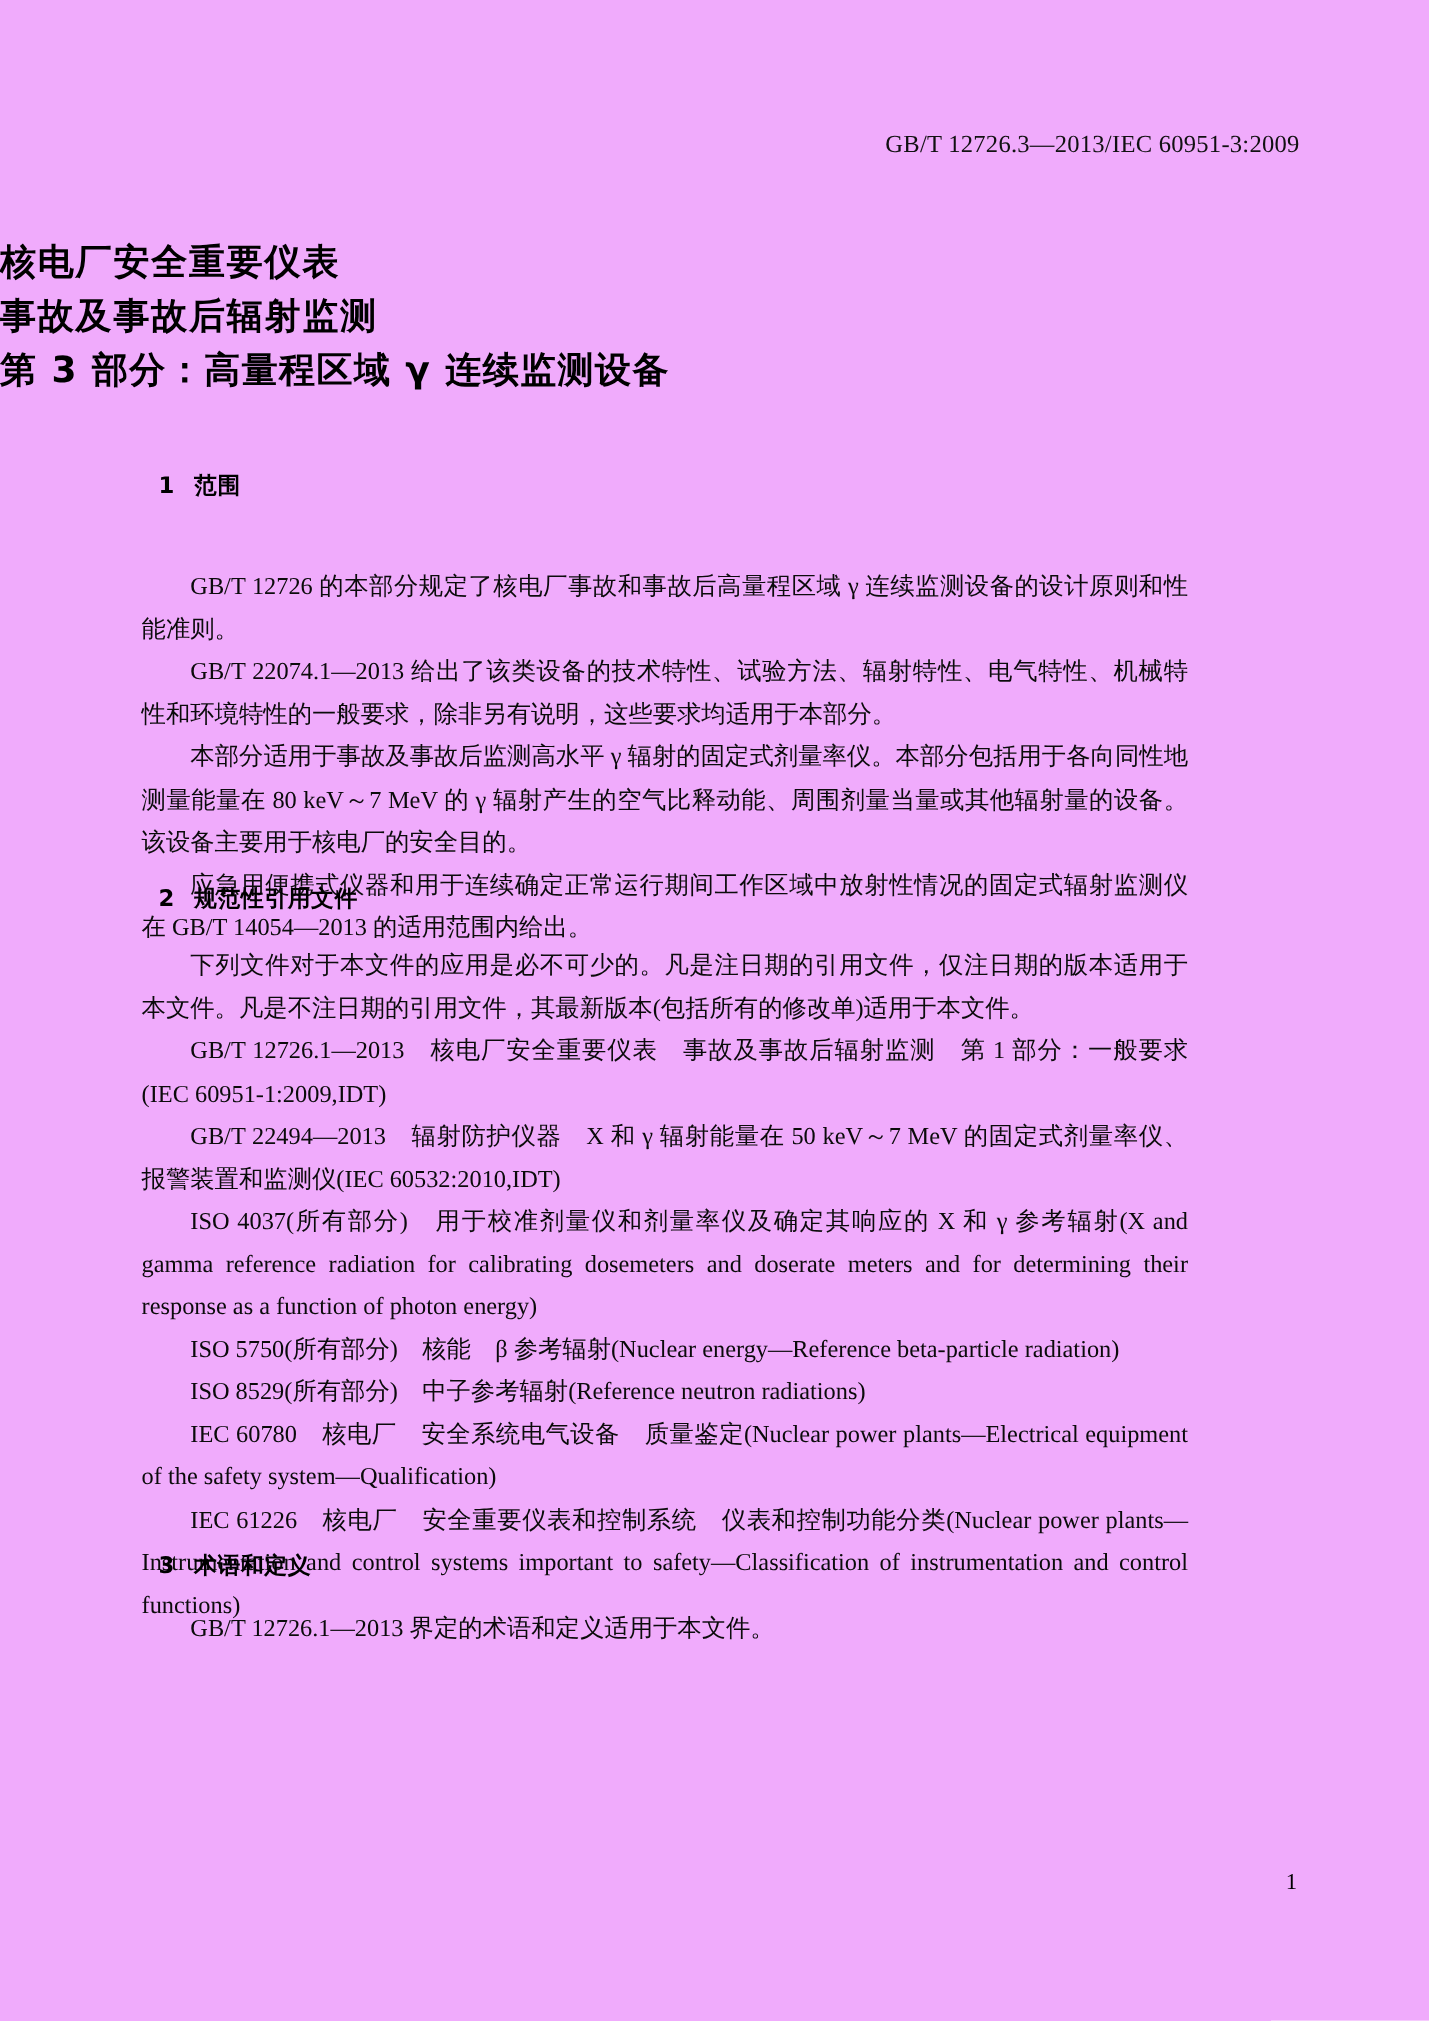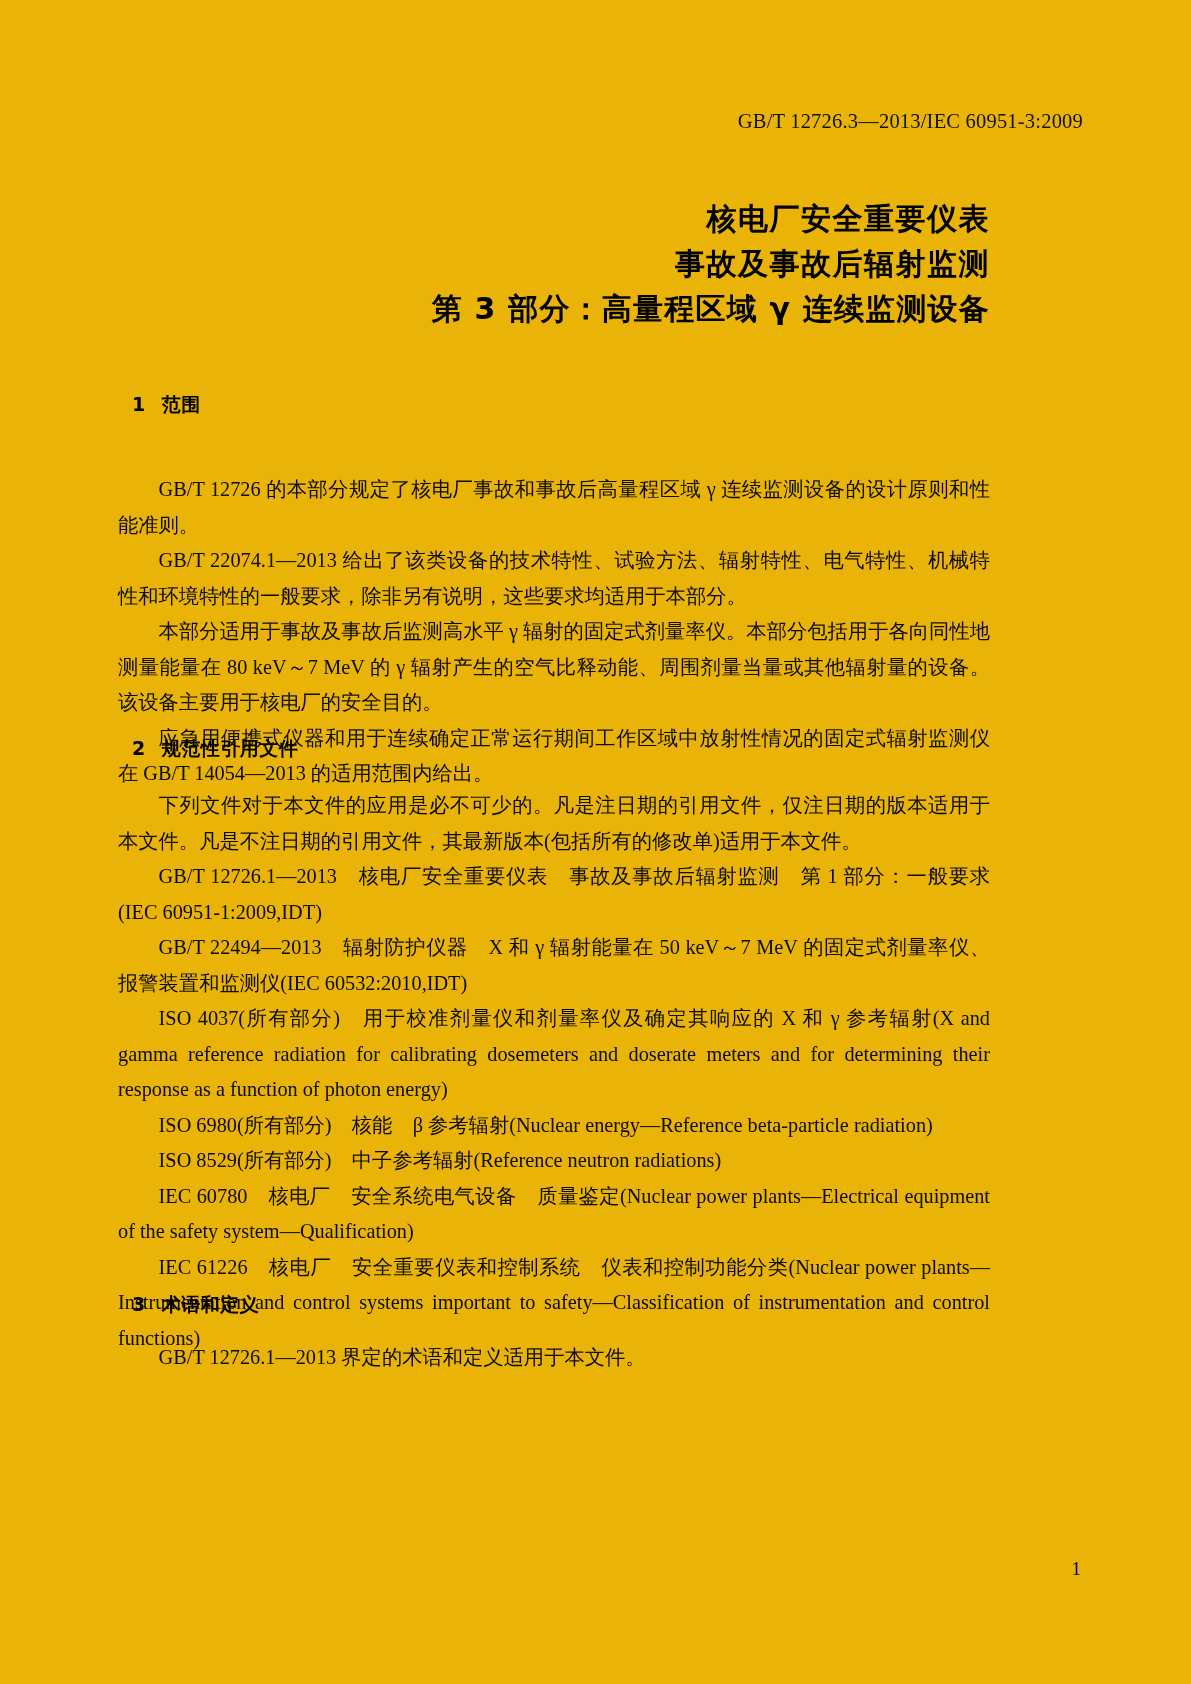--- a/index.html
+++ b/index.html
@@ -9,21 +9,21 @@
     background: #ffffff;
   }
   body {
     font-family: "Liberation Serif", "DejaVu Serif", serif;
     color: #000000;
   }
   .page {
     position: relative;
     width: 1191px;
     height: 1684px;
-    background: #eab308;
+    background: #f0abfc;
     margin: 0 auto;
     overflow: hidden;
     box-sizing: border-box;
   }
   
   .doc-header {
     position: absolute;
     top: 110px;
     right: 108px;
     font-family: "Liberation Serif", "DejaVu Serif", serif;
@@ -31,21 +31,21 @@
     letter-spacing: 0.2px;
     white-space: nowrap;
     color: #111;
   }
   
   .title-block {
     position: absolute;
     top: 196px;
     left: 0;
     width: 990px;
-    text-align: right;
+    text-align: left;
   }
   .title-line {
     font-family: "DejaVu Sans", "Liberation Sans", sans-serif;
     font-size: 30px;
     font-weight: 700;
     line-height: 45px;
     letter-spacing: 1.5px;
     color: #000;
   }
   .title-line.sub {
@@ -119,21 +119,21 @@
 
   <div class="sec-head" style="top:736px;">
     <span class="num">2</span><span>规范性引用文件</span>
   </div>
 
   <div class="body-block" style="top:788px;">
     <p>下列文件对于本文件的应用是必不可少的。凡是注日期的引用文件，仅注日期的版本适用于本文件。凡是不注日期的引用文件，其最新版本(包括所有的修改单)适用于本文件。</p>
     <p>GB/T 12726.1—2013　核电厂安全重要仪表　事故及事故后辐射监测　第 1 部分：一般要求(IEC 60951-1:2009,IDT)</p>
     <p>GB/T 22494—2013　辐射防护仪器　X 和 γ 辐射能量在 50 keV～7 MeV 的固定式剂量率仪、报警装置和监测仪(IEC 60532:2010,IDT)</p>
     <p>ISO 4037(所有部分)　用于校准剂量仪和剂量率仪及确定其响应的 X 和 γ 参考辐射(X and gamma reference radiation for calibrating dosemeters and doserate meters and for determining their response as a function of photon energy)</p>
-    <p>ISO 6980(所有部分)　核能　β 参考辐射(Nuclear energy—Reference beta-particle radiation)</p>
+    <p>ISO 5750(所有部分)　核能　β 参考辐射(Nuclear energy—Reference beta-particle radiation)</p>
     <p>ISO 8529(所有部分)　中子参考辐射(Reference neutron radiations)</p>
     <p>IEC 60780　核电厂　安全系统电气设备　质量鉴定(Nuclear power plants—Electrical equipment of the safety system—Qualification)</p>
     <p>IEC 61226　核电厂　安全重要仪表和控制系统　仪表和控制功能分类(Nuclear power plants—Instrumentation and control systems important to safety—Classification of instrumentation and control functions)</p>
   </div>
 
   <div class="sec-head" style="top:1292px;">
     <span class="num">3</span><span>术语和定义</span>
   </div>
 
   <div class="body-block" style="top:1340px;">

